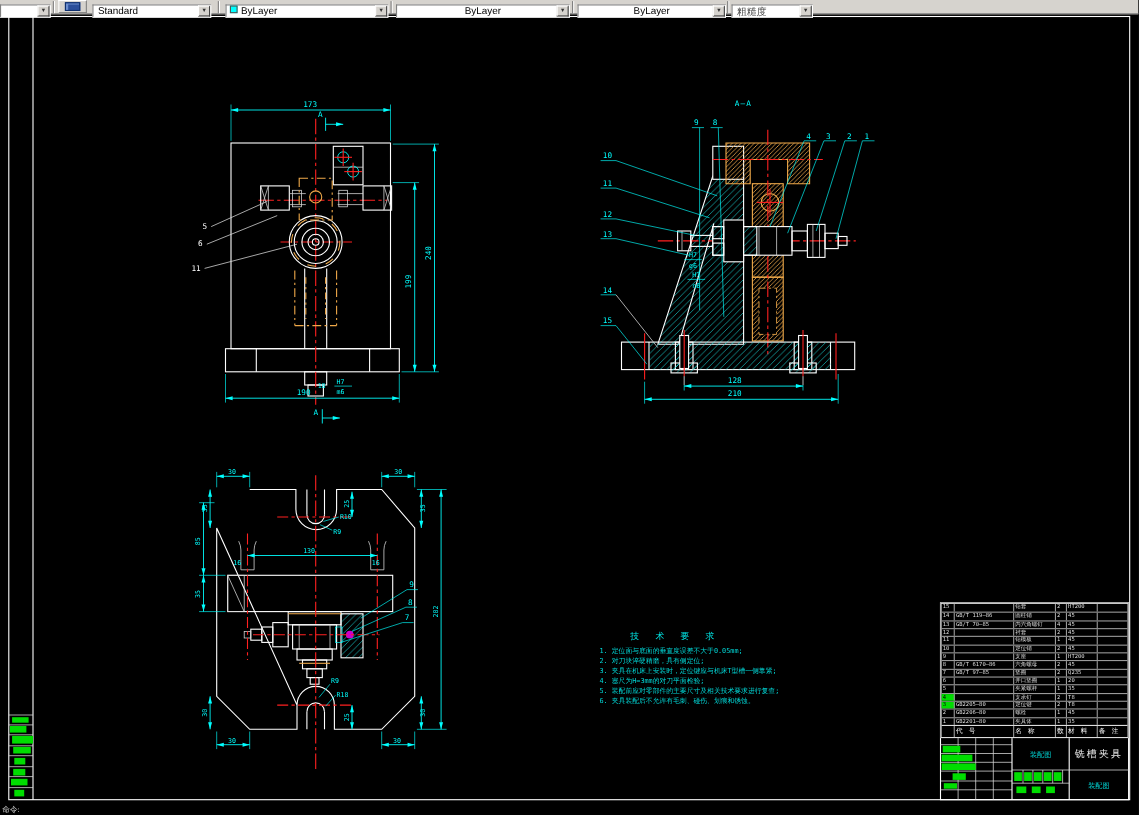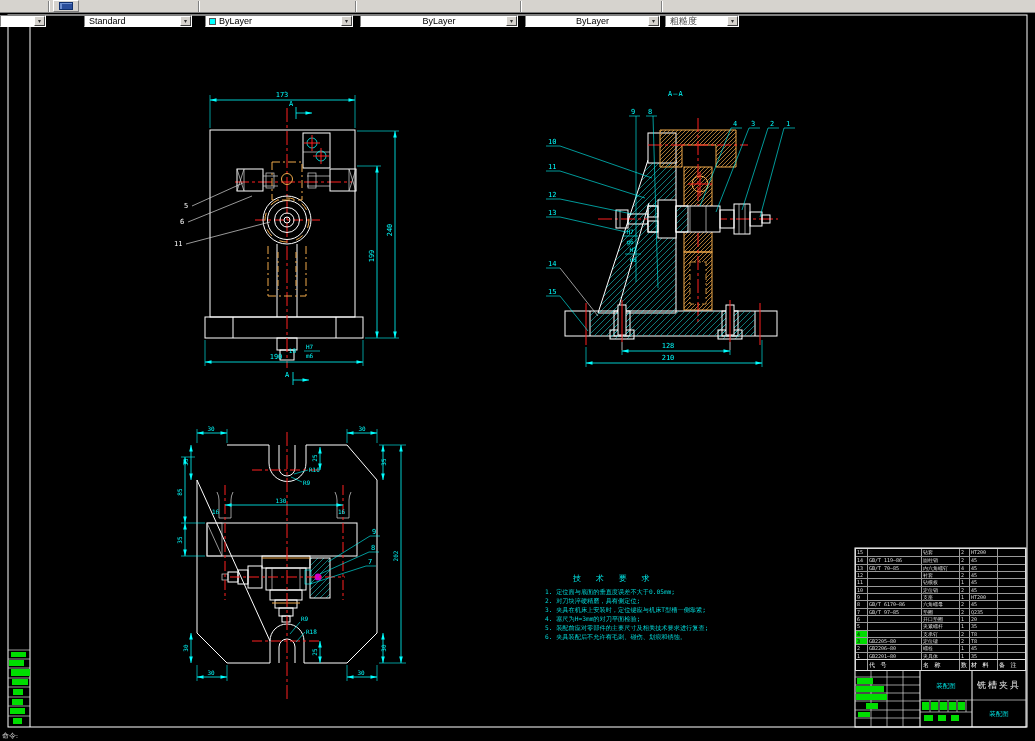--- a/index.html
+++ b/index.html
@@ -6,22 +6,22 @@
     --c-cyan:#00ffff; --c-white:#ffffff; --c-red:#ff2020; --c-orange:#efa94a;
     --c-green:#00dd00; --c-magenta:#cc00cc; --tb-gray:#d6d3ce;
   }
   *{box-sizing:border-box;margin:0;padding:0}
   body{background:#222;font-family:"Liberation Sans",sans-serif}
   #stage{position:relative;width:1035px;height:741px;background:#000;overflow:hidden}
 
   
   #toolbar{position:absolute;left:0;top:0;width:1035px;height:13px;background:var(--tb-gray);
            border-bottom:1px solid #808080;z-index:5}
-  .combo{position:absolute;top:15px;height:12px;background:#fff;border:1px solid;
-         border-color:#808080 #fff #fff #808080;display:flex;align-items:center;
+  .combo{position:absolute;top:4px;height:12px;background:#fff;border:1px solid;
+         border-color:#808080 #fff #fff #808080;display:flex;align-items:flex-start;
          font-size:9px;color:#000;font-family:"Liberation Sans",sans-serif}
   .combo .arr{position:absolute;right:0;top:0;width:11px;height:10px;background:var(--tb-gray);
          border:1px solid;border-color:#fff #404040 #404040 #fff;font-size:6px;line-height:9px;
          text-align:center;color:#333}
   .chip{width:7px;height:7px;background:var(--c-cyan);border:1px solid #555;margin:0 3px 0 3px}
   .sep{position:absolute;top:1px;width:2px;height:11px;border-left:1px solid #808080;border-right:1px solid #fff}
   .tbtn{position:absolute;top:0;width:26px;height:12px;background:var(--tb-gray);
         border:1px solid;border-color:#fff #808080 #808080 #fff;display:flex;align-items:center;justify-content:center}
   .tbic{width:14px;height:8px;background:#2a4e9b;border:1px solid #10306e;box-shadow:inset 2px 1px 0 #6d8fd0}
   .ctext{padding-left:4px;white-space:nowrap;overflow:hidden}

